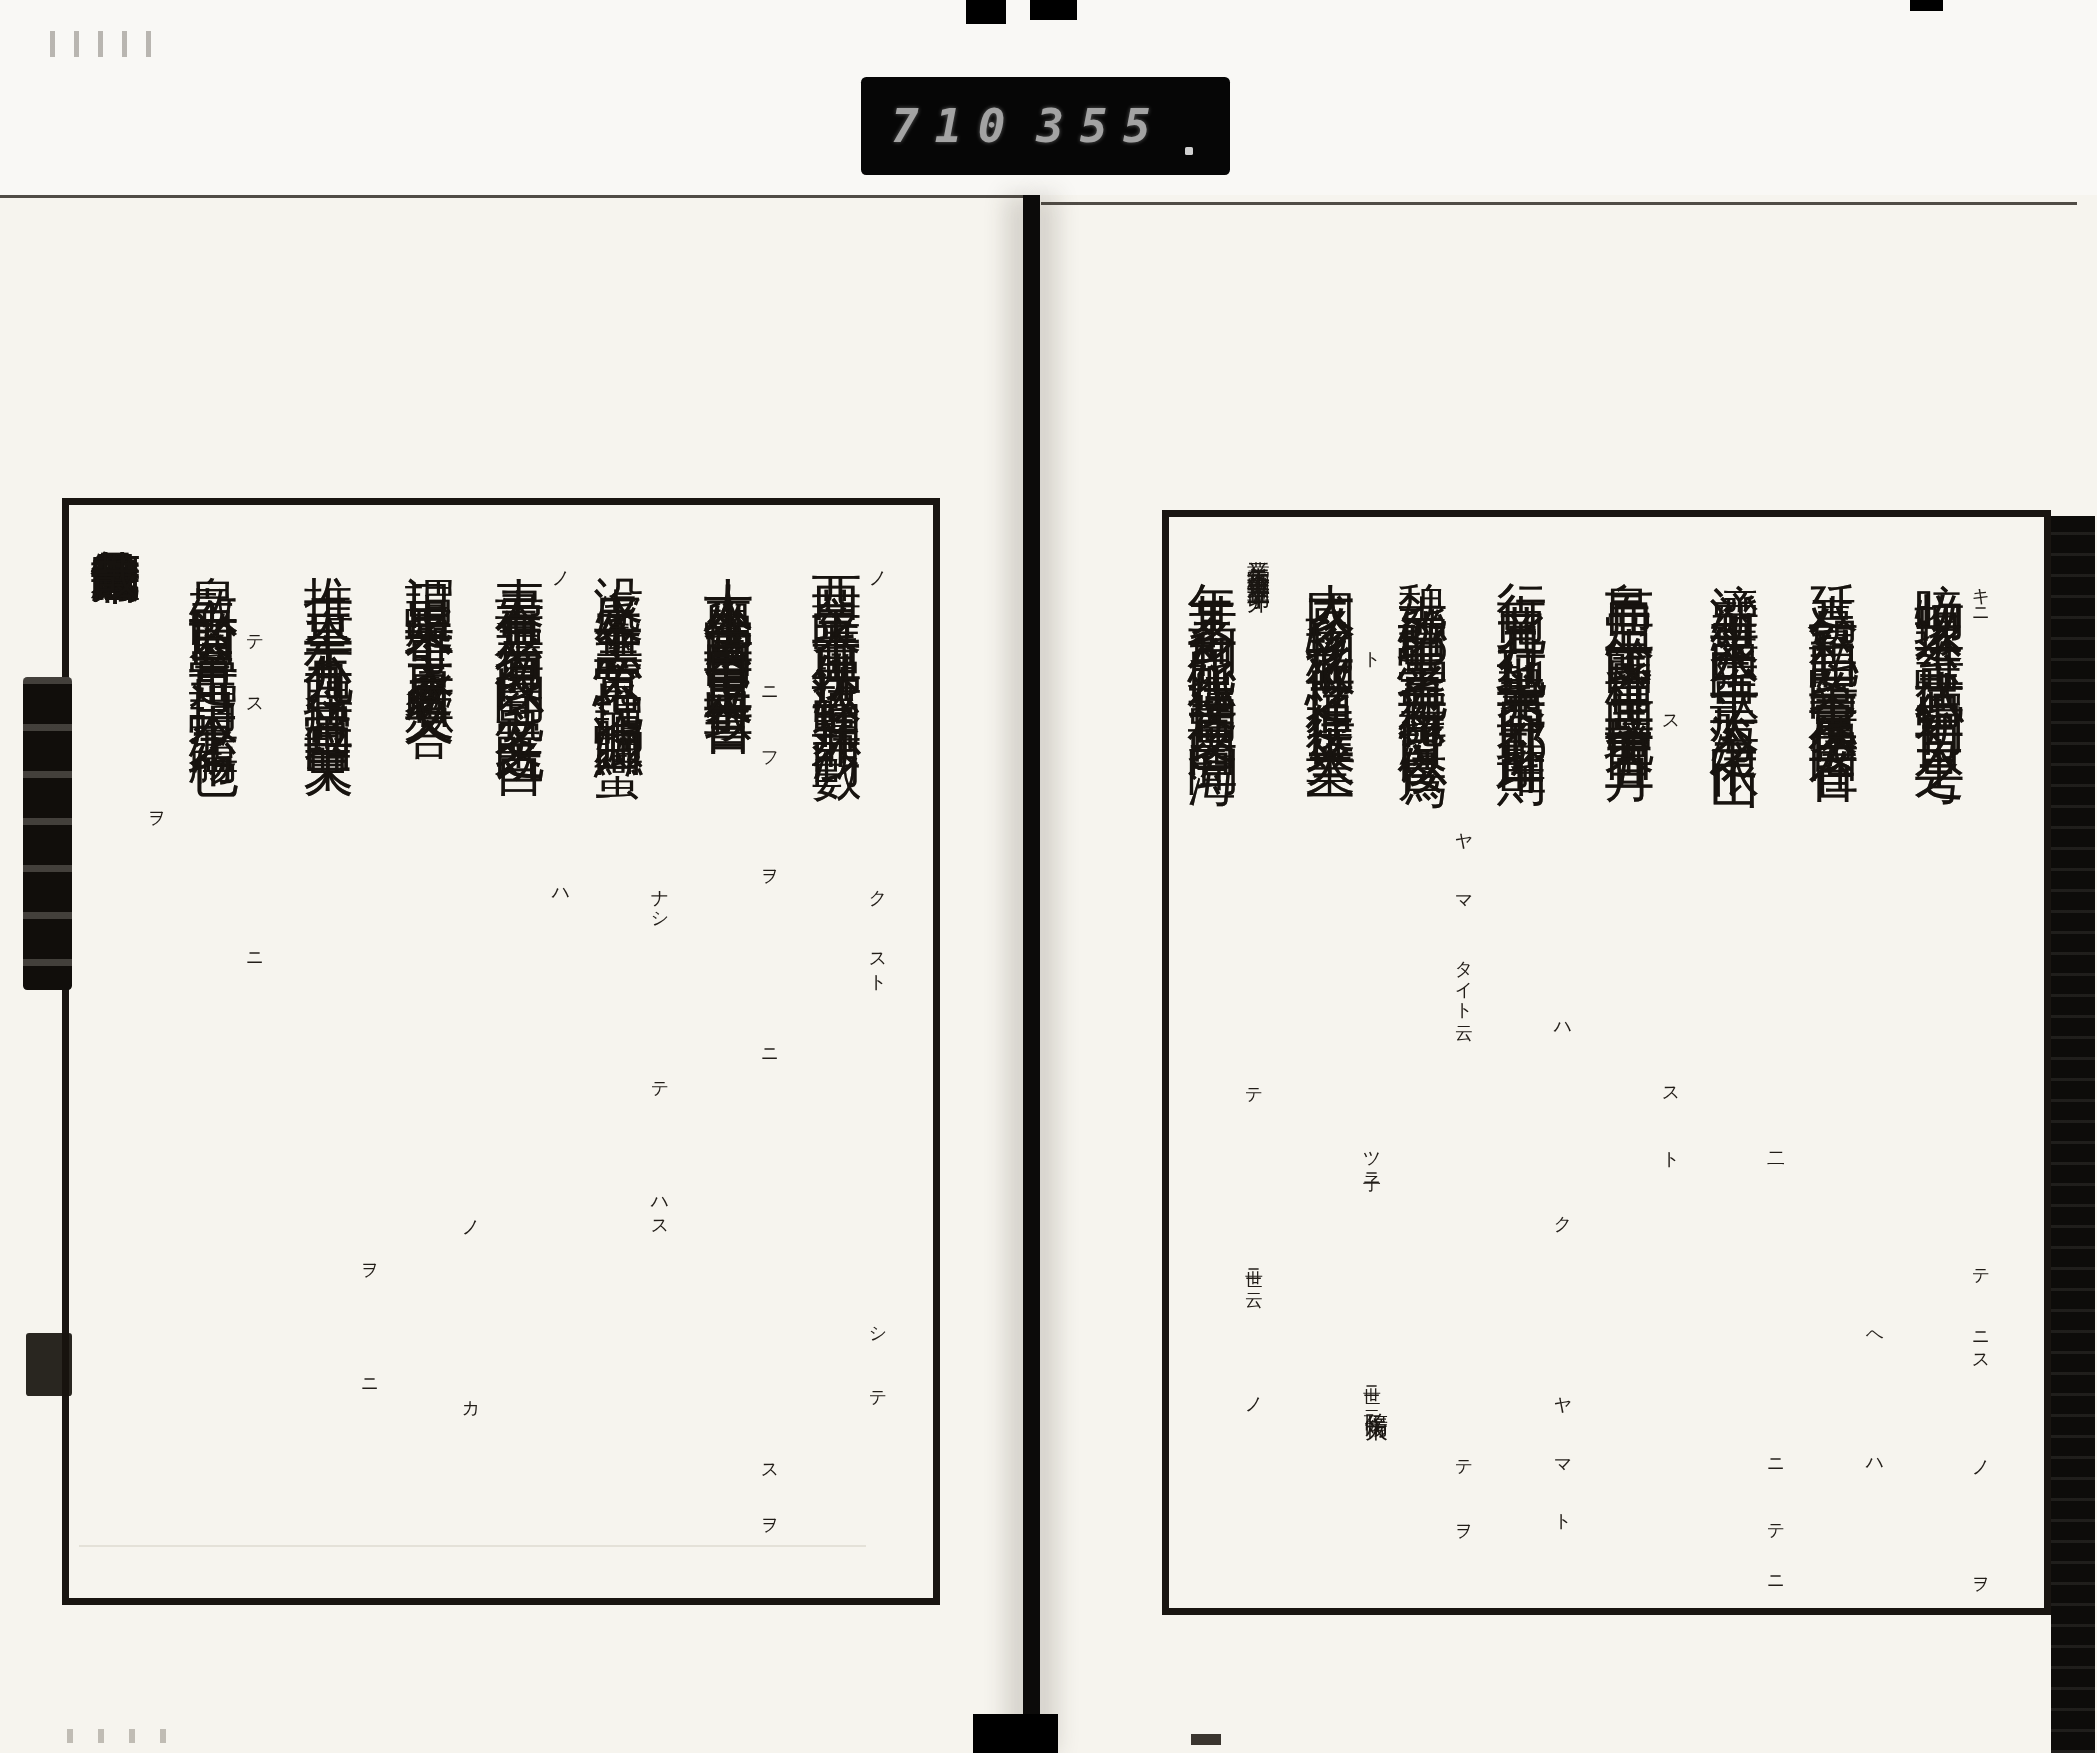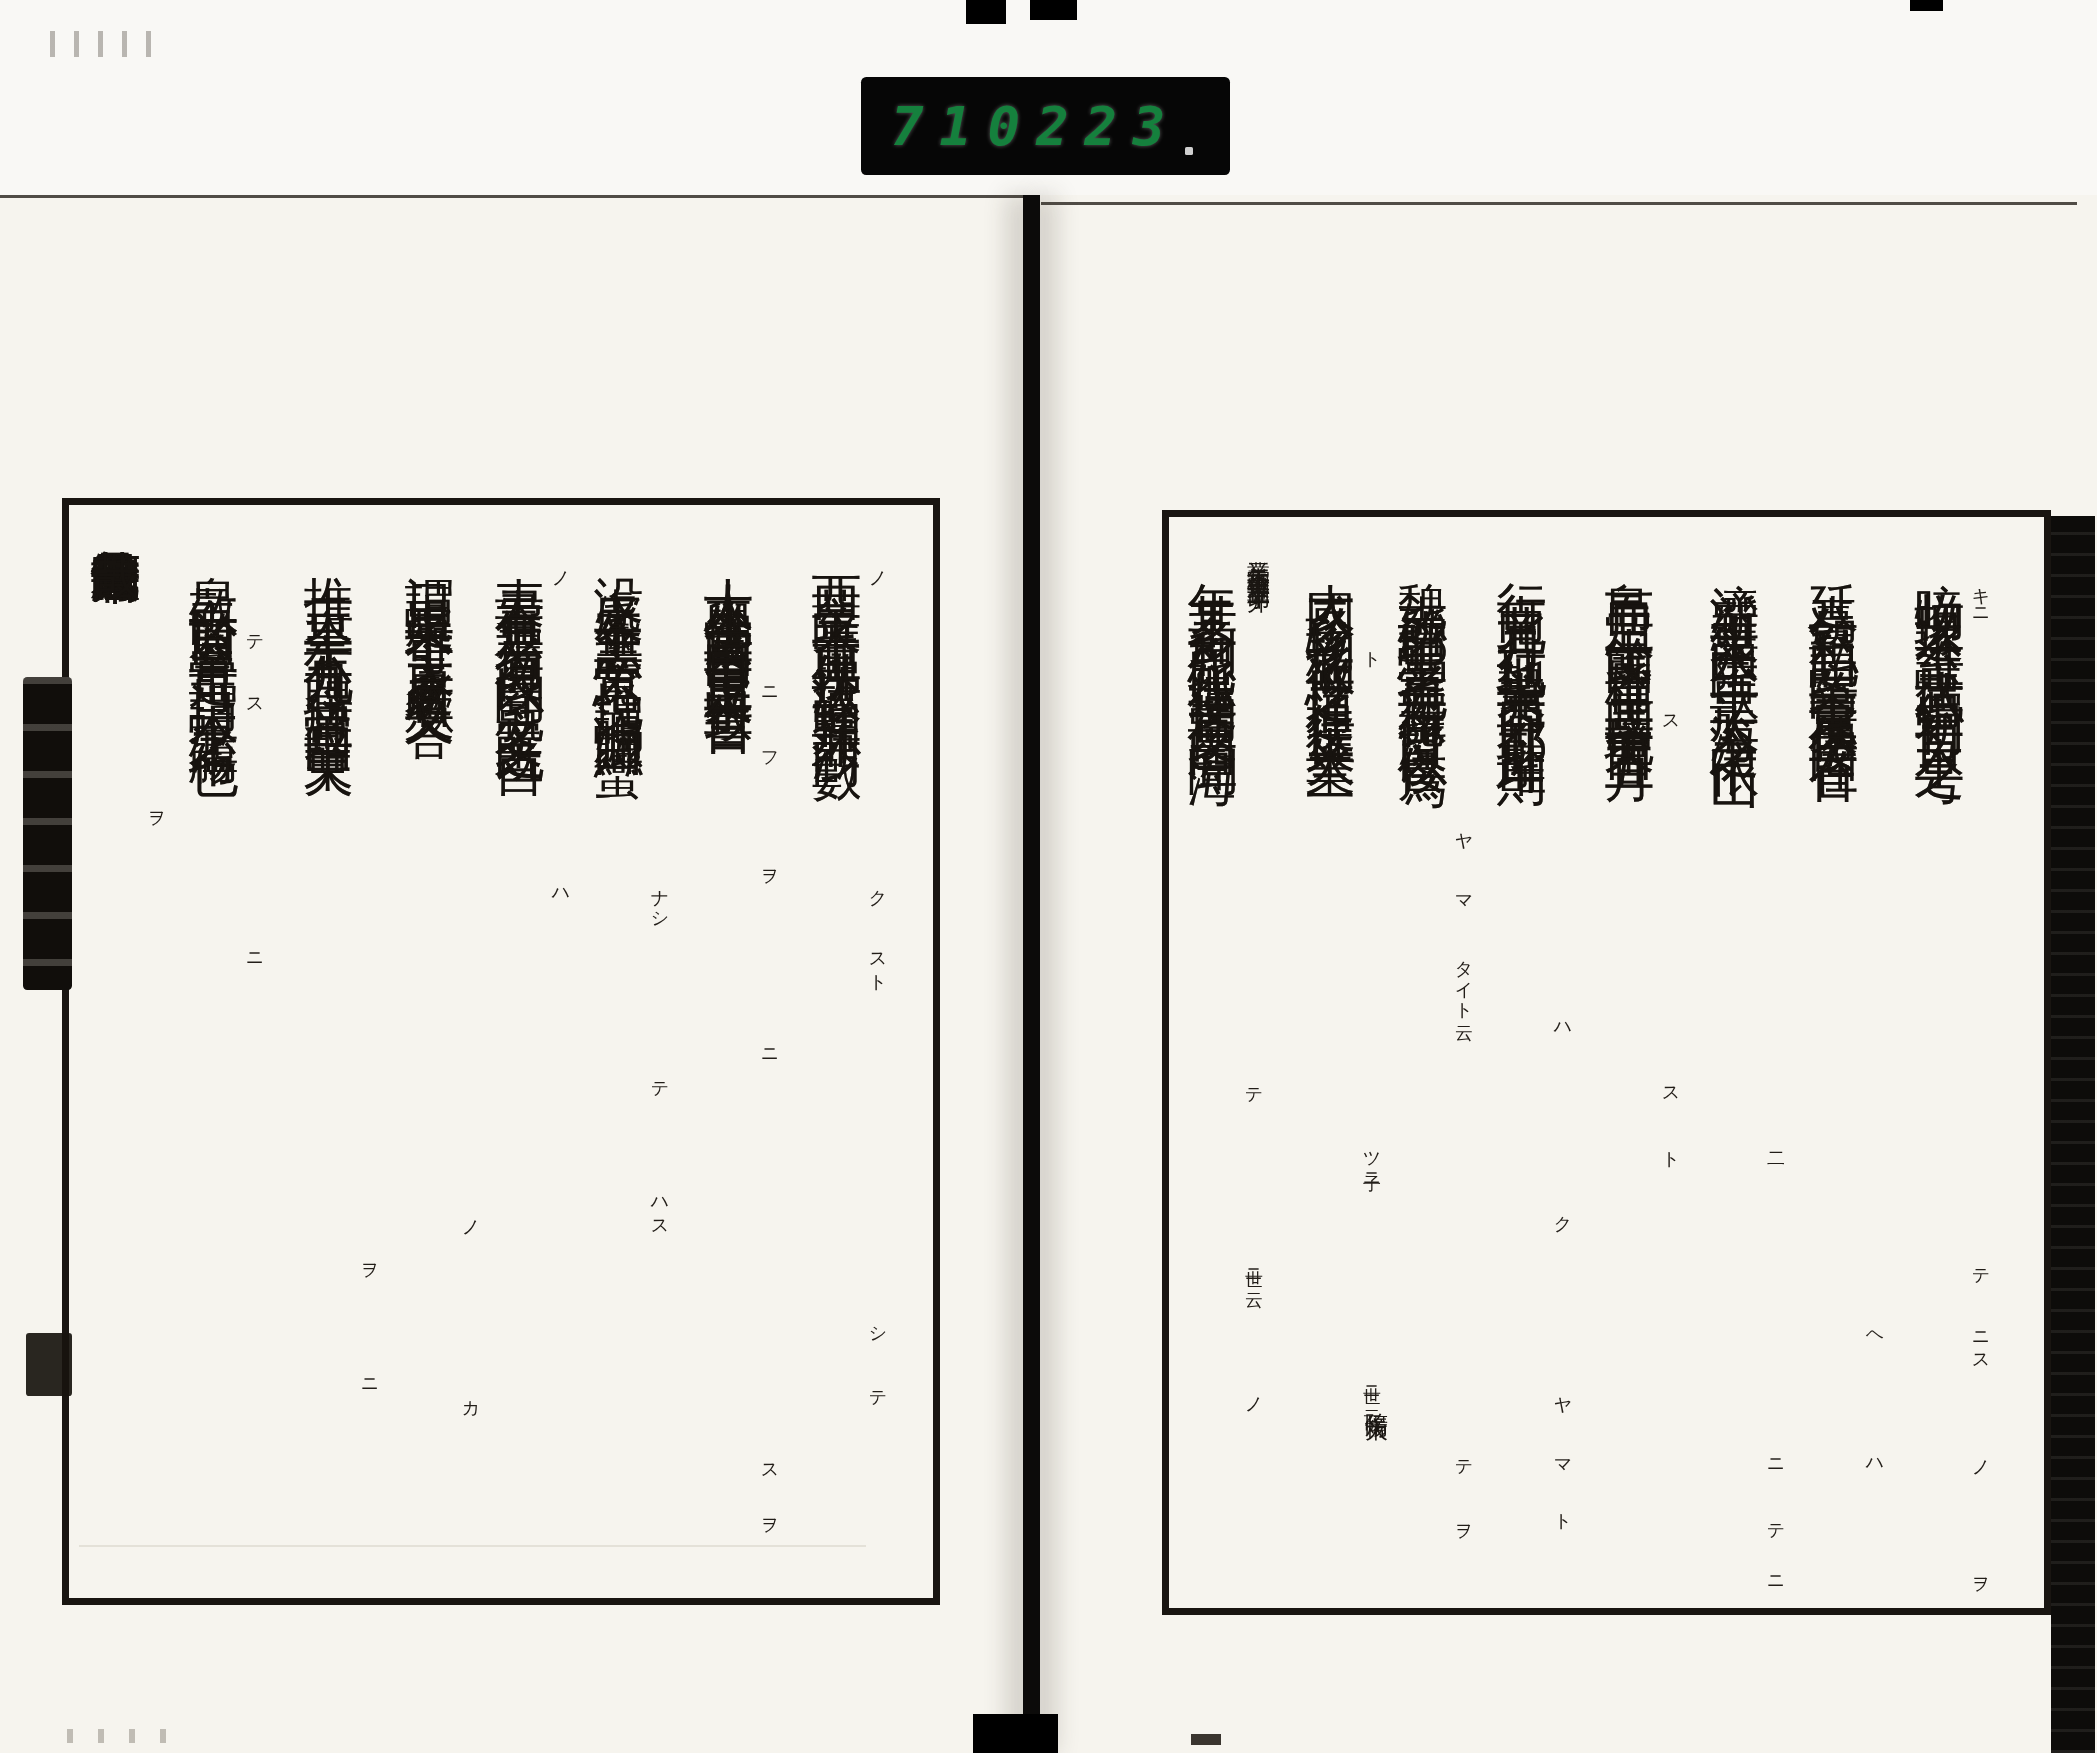--- a/index.html
+++ b/index.html
@@ -69,22 +69,22 @@
   .artifact-line{position:absolute;left:79px;top:1545px;width:787px;height:2.1px;background:#ddd8cf;opacity:.7}
 
   
   .counter{
     position:absolute;left:861px;top:77px;width:369px;height:98px;border-radius:5.2px;
     background:#060606;display:flex;align-items:center;justify-content:space-between;
     padding:0 37px 0 30px;box-sizing:border-box;
   }
   .digits{
     font-family:"DejaVu Sans Mono","Liberation Mono",monospace;
-    font-style:italic;font-weight:bold;font-size:54px;letter-spacing:15.7px;
-    color:#15803d;text-shadow:0 0 4.2px rgba(255,255,255,.35);
+    font-style:italic;font-weight:bold;font-size:46px;letter-spacing:15.7px;
+    color:#a3a3a3;text-shadow:0 0 4.2px rgba(255,255,255,.35);
   }
   .counter-dot{width:8.4px;height:8.4px;background:#cfcfcf;border-radius:1.6px;align-self:flex-end;margin:0 0 20px 3.1px}
 </style>
 </head>
 <body>
 
 <div class="stage">
 
   <div class="sheet"></div>
 
@@ -125,18 +125,18 @@
   <div class="mark m2"></div>
   <div class="mark m3"></div>
   <div class="m4" style="position:absolute"></div>
   <div class="mark b1"></div>
   <div class="b2" style="position:absolute"></div>
   <div class="b3" style="position:absolute"></div>
   <div class="artifact-line"></div>
 
   <div class="counter">
     <span class="digits">710</span>
-    <span class="digits">223</span>
+    <span class="digits">355</span>
     <span class="counter-dot"></span>
   </div>
 
 </div>
 
 
 </body></html>

